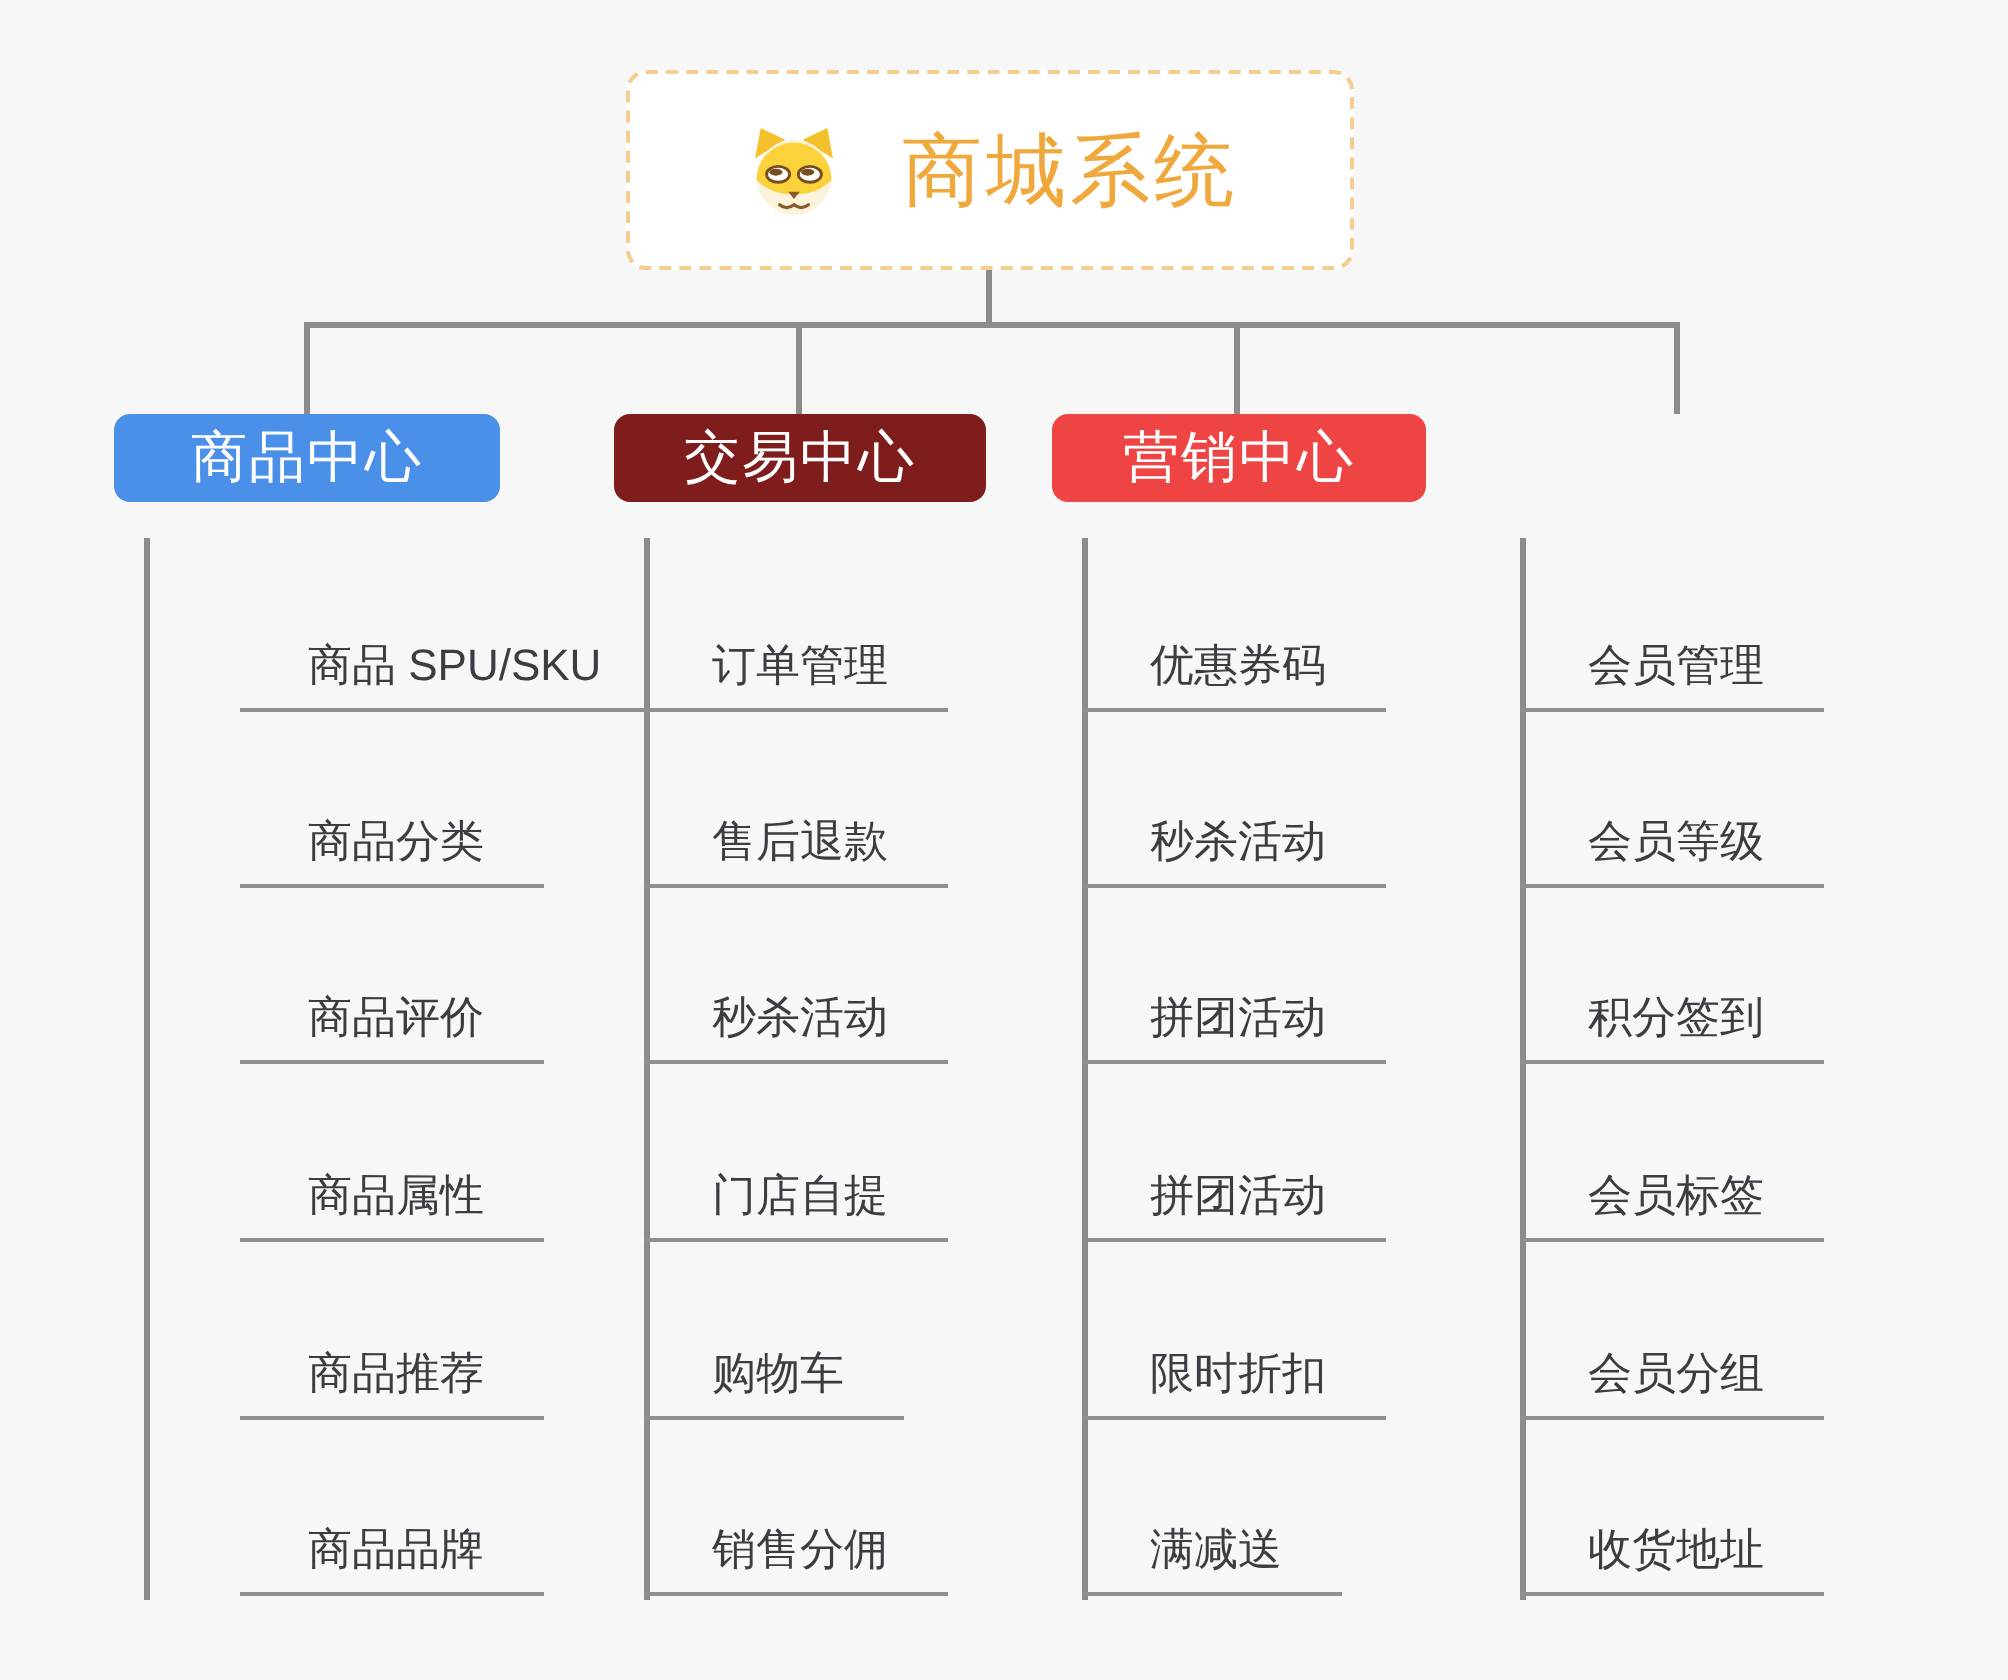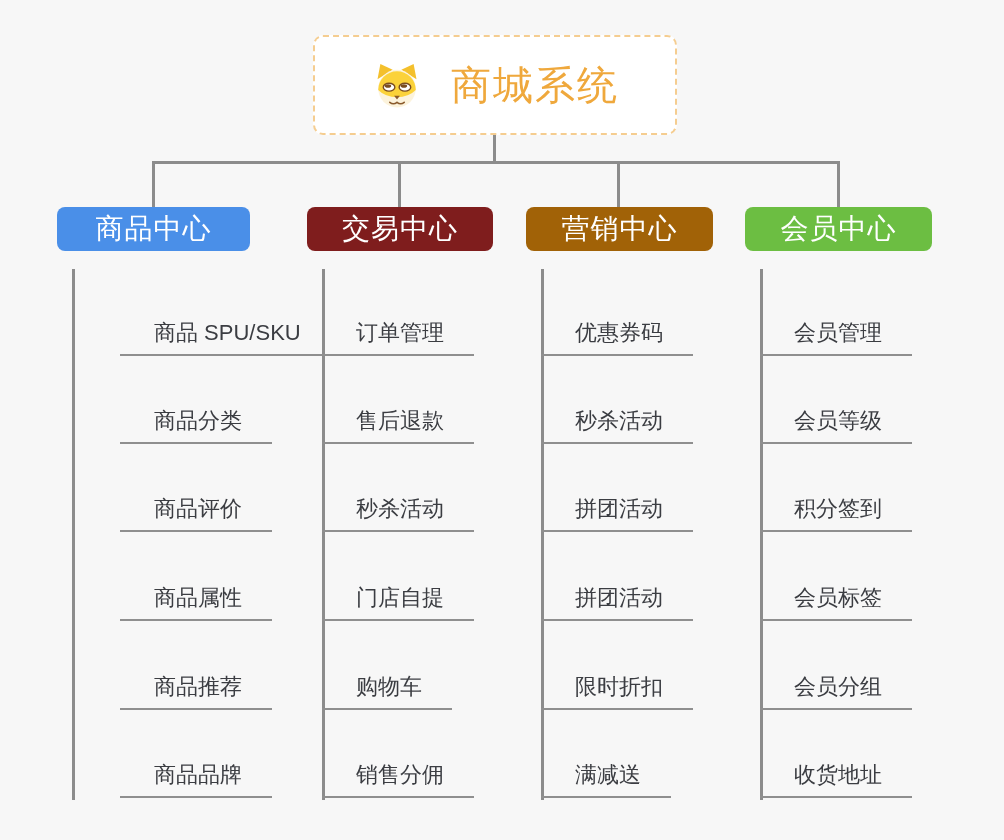--- a/index.html
+++ b/index.html
@@ -74,22 +74,21 @@
         <ellipse cx="45.5" cy="34.5" rx="4.5" ry="2.4" fill="#7a4d20"></ellipse>
         <polygon points="32,48 40,48 36,53" fill="#8a5a2b"></polygon>
         <path d="M26,57 Q31,61 36,57 Q41,61 46,57" stroke="#8a5a2b" stroke-width="2.2" fill="none" stroke-linecap="round"></path>
       </svg>
     </span>
     <span class="root-title">商城系统</span>
   </div>
 
   <div class="branch b1" style="background: rgb(74, 143, 232);">商品中心</div>
   <div class="branch b2" style="background: #7f1d1d;">交易中心</div>
-  <div class="branch b3" style="background: #a16207;">营销中心</div>
-  <div class="branch b4" style="background: rgb(108, 190, 66);">会员中心</div>
+  <div class="branch b3" style="background: #ef4444;">营销中心</div>
 
   <div class="leaf c1 r1">商品 SPU/SKU</div>
   <div class="leaf c1 r2">商品分类</div>
   <div class="leaf c1 r3">商品评价</div>
   <div class="leaf c1 r4">商品属性</div>
   <div class="leaf c1 r5">商品推荐</div>
   <div class="leaf c1 r6">商品品牌</div>
 
   <div class="leaf c2 r1">订单管理</div>
   <div class="leaf c2 r2">售后退款</div>

